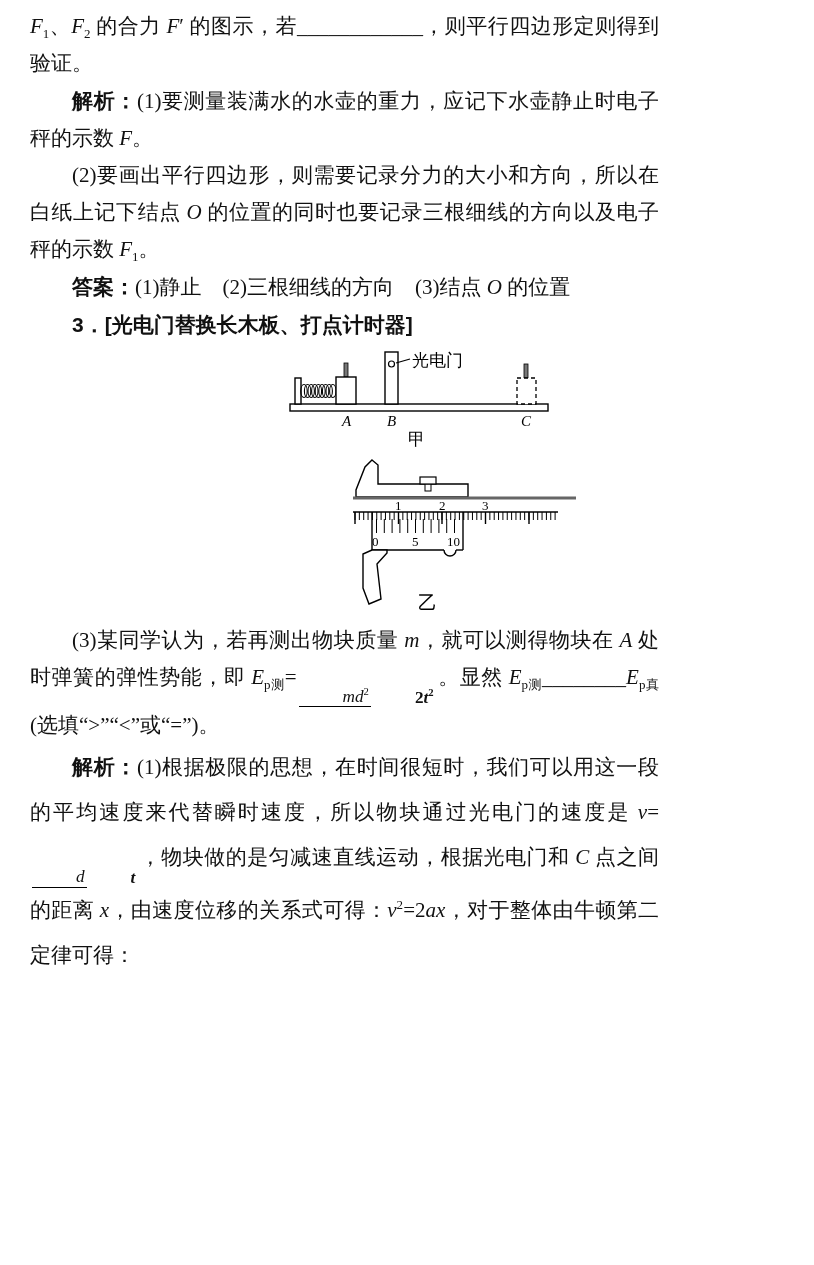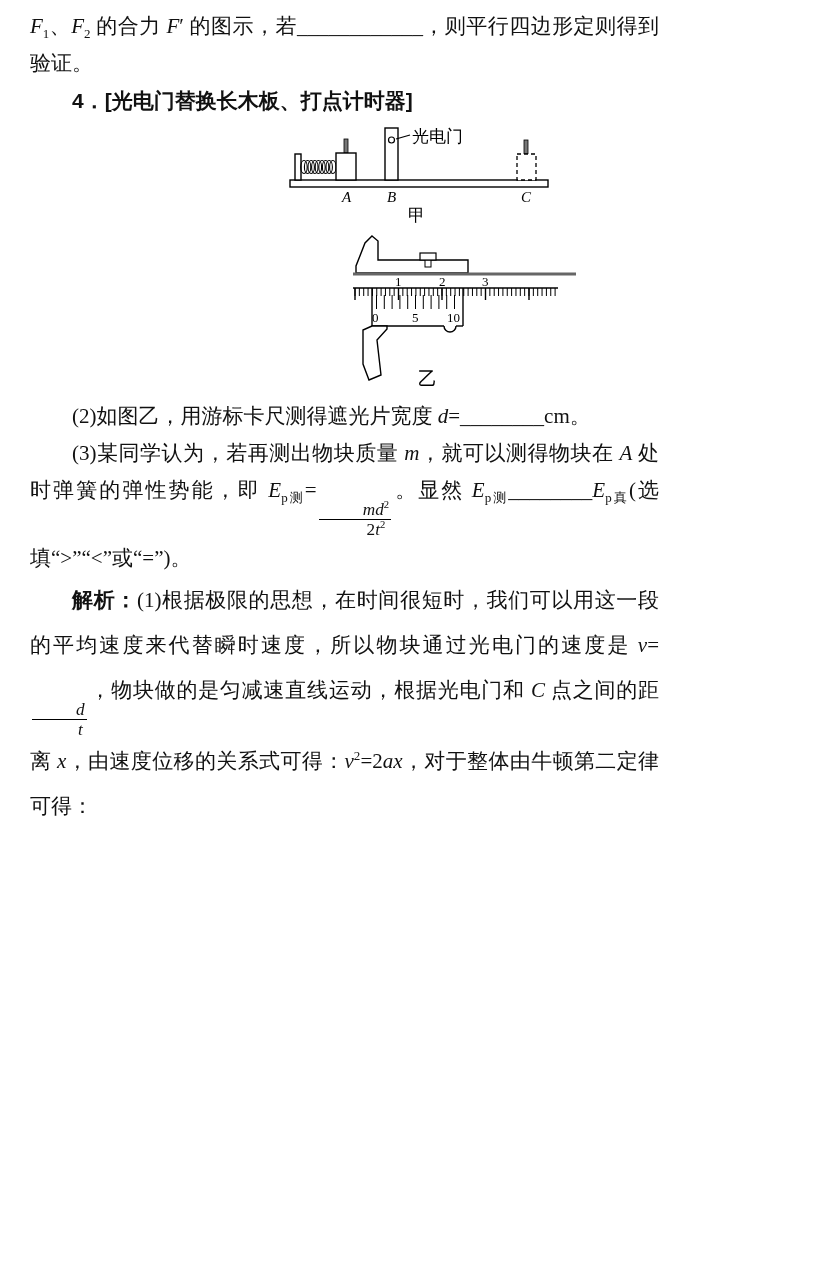--- a/index.html
+++ b/index.html
@@ -20,39 +20,42 @@
   }
   .para.indent{text-indent:42px;}
   .para i{font-style:italic;}
   .para b.lead{font-family:"Liberation Sans","DejaVu Sans",sans-serif;font-weight:bold;}
   .para.heading{
     font-family:"Liberation Sans","DejaVu Sans",sans-serif;
     font-weight:bold;
   }
   sub,sup{font-size:0.62em;line-height:0;}
   .frac{
-    display:inline-flex;flex-direction:column;align-items:center;
+    display:inline-flex;flex-direction:row;align-items:center;
     vertical-align:-1.05em;line-height:1.12;font-size:0.82em;margin:0 2px;
   }
   .frac .nu{border-bottom:1.6px solid #000;padding:0 2px;}
-  .frac .de{padding:0 2px;}
+  .frac .de{padding:0 2px;font-weight:bold;}
   .figure-wrap{margin:0;}
   .fig-jia{margin:5px 0 2px 258px;width:272px;}
   .fig-yi{margin:2px 0 6px 320px;width:232px;}
   .fig-label-cjk{font-size:17px;font-family:"Liberation Serif","DejaVu Serif",serif;}
   svg text.pt{font-family:"Liberation Serif","DejaVu Serif",serif;font-style:italic;font-size:15px;}
   svg text.num{font-family:"Liberation Serif","DejaVu Serif",serif;font-size:13px;}
 </style>
 </head>
 <body>
 
 <div class="page">
 
   <p class="para"><i>F</i><sub>1</sub>、<i>F</i><sub>2</sub> 的合力 <i>F</i>′ 的图示，若____________，则平行四边形定则得到验证。</p>
-  <p class="para indent heading">4．[光电门替换长木板、打点计时器]</p>
+  <p class="para indent"><b class="lead">解析：</b>(1)要测量装满水的水壶的重力，应记下水壶静止时电子秤的示数 <i>F</i>。</p>
+  <p class="para indent">(2)要画出平行四边形，则需要记录分力的大小和方向，所以在白纸上记下结点 <i>O</i> 的位置的同时也要记录三根细线的方向以及电子秤的示数 <i>F</i><sub>1</sub>。</p>
+  <p class="para indent"><b class="lead">答案：</b>(1)静止　(2)三根细线的方向　(3)结点 <i>O</i> 的位置</p>
+  <p class="para indent heading">3．[光电门替换长木板、打点计时器]</p>
 
   <div class="figure-wrap fig-jia">
     <svg width="272" height="100" viewBox="0 0 272 100">
 
       <rect x="2" y="56" width="258" height="7" fill="#fff" stroke="#000" stroke-width="1.4"></rect>
 
       <rect x="7" y="30" width="6" height="26" fill="#fff" stroke="#000" stroke-width="1.4"></rect>
 
       <g fill="none" stroke="#000" stroke-width="1.1">
         <ellipse cx="16" cy="43" rx="3.2" ry="6.5"></ellipse>
@@ -112,21 +115,20 @@
 
       <text x="22" y="92" class="num">0</text>
       <text x="62" y="92" class="num">5</text>
       <text x="97" y="92" class="num">10</text>
 
       <polygon points="22,96 13,100 13,134 19,150 31,145 27,110 37,99 37,96" fill="#fff" stroke="#000" stroke-width="1.4"></polygon>
       <text x="68" y="155" class="fig-label-cjk" style="font-size:19px">乙</text>
     </svg>
   </div>
 
-  <p class="para indent">(2)如图乙，用游标卡尺测得遮光片宽度 <i>d</i>=________cm。</p>
   <p class="para indent">(3)某同学认为，若再测出物块质量 <i>m</i>，就可以测得物块在 <i>A</i> 处时弹簧的弹性势能，即 <i>E</i><sub>p测</sub>=<span class="frac">
         <span class="nu"><i>md</i><sup>2</sup></span>
         <span class="de">2<i>t</i><sup>2</sup></span>
       </span>。显然 <i>E</i><sub>p测</sub>________<i>E</i><sub>p真</sub>(选填“&gt;”“&lt;”或“=”)。</p>
   <p class="para indent" style="line-height:45px"><b class="lead">解析：</b>(1)根据极限的思想，在时间很短时，我们可以用这一段的平均速度来代替瞬时速度，所以物块通过光电门的速度是 <i>v</i>=<span class="frac">
         <span class="nu"><i>d</i></span>
         <span class="de"><i>t</i></span>
       </span>，物块做的是匀减速直线运动，根据光电门和 <i>C</i> 点之间的距离 <i>x</i>，由速度位移的关系式可得：<i>v</i><sup>2</sup>=2<i>ax</i>，对于整体由牛顿第二定律可得：</p>
 
 </div>

